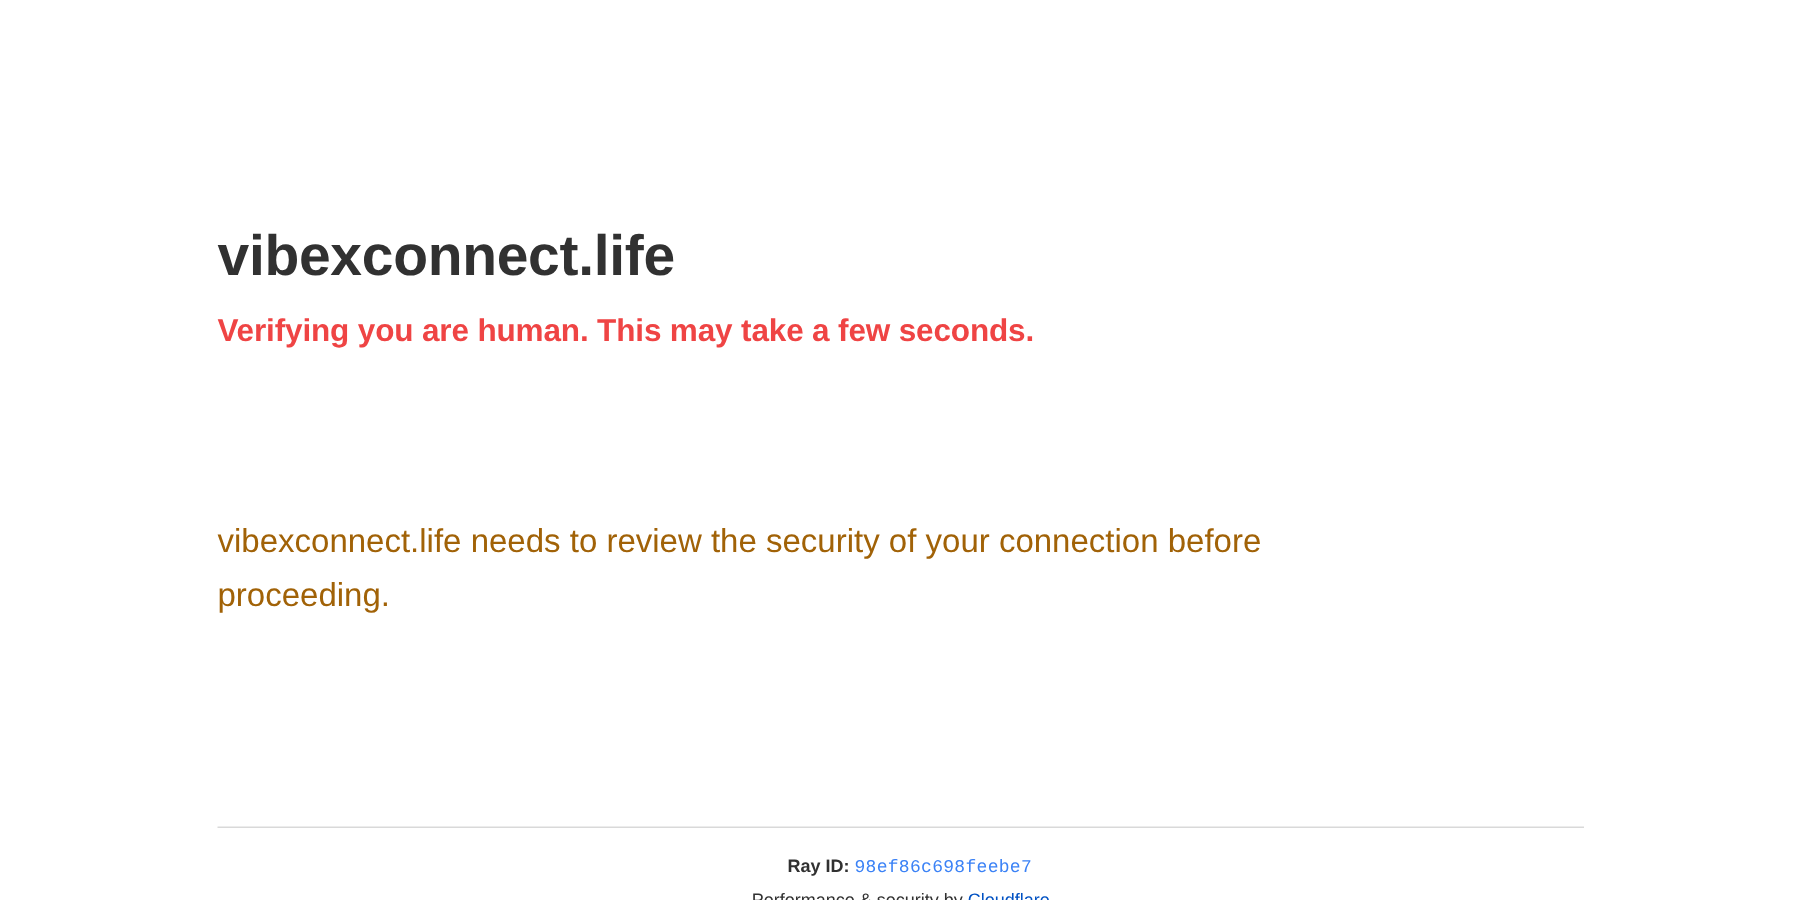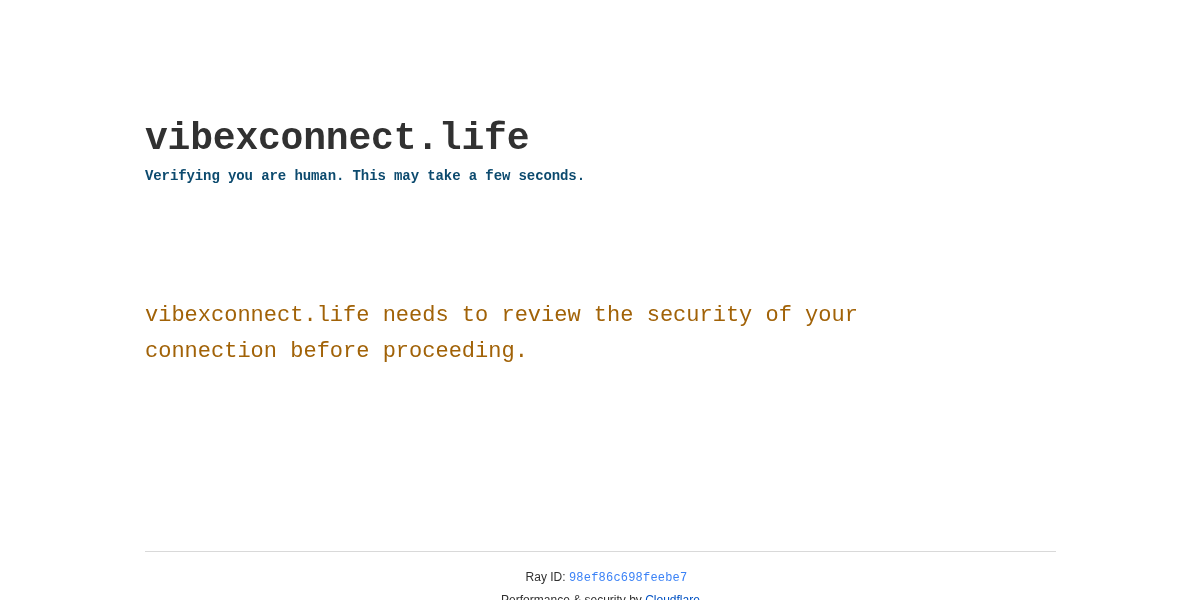--- a/index.html
+++ b/index.html
@@ -19,42 +19,41 @@
   .page {
     position: relative;
     width: 1200px;
     height: 600px;
     box-sizing: border-box;
   }
 
   .content {
     position: absolute;
     left: 145px;
-    top: 116px;
+    top: 148px;
     width: 911px;
-    font-family: Liberation Mono, monospace;
   }
 
   .site-title {
     margin: 0;
     font-size: 38px;
     line-height: 46px;
     font-weight: 700;
     letter-spacing: -0.2px;
     color: #313131;
     white-space: nowrap;
   }
 
   .status-line {
-    margin: 0 0 0 0;
-    font-size: 14px;
+    margin: 13px 0 0 0;
+    font-size: 21px;
     line-height: 28px;
     font-weight: 700;
     letter-spacing: -0.1px;
-    color: #0c4a6e;
+    color: #ef4444;
     white-space: nowrap;
   }
 
   .challenge-area {
     margin-top: 18px;
     height: 78px;
     width: 320px;
   }
 
   .challenge-placeholder {
@@ -83,21 +82,21 @@
   }
 
   .ray-line {
     font-size: 12px;
     line-height: 16px;
     color: #313131;
     white-space: nowrap;
   }
 
   .ray-label {
-    font-weight: 400;
+    font-weight: 700;
     font-family: "Liberation Sans", sans-serif;
     padding-left: 12px;
   }
 
   .ray-value {
     font-family: "Liberation Mono", monospace;
     color: #3b82f6;
     font-size: 12px;
     letter-spacing: 0.2px;
   }

